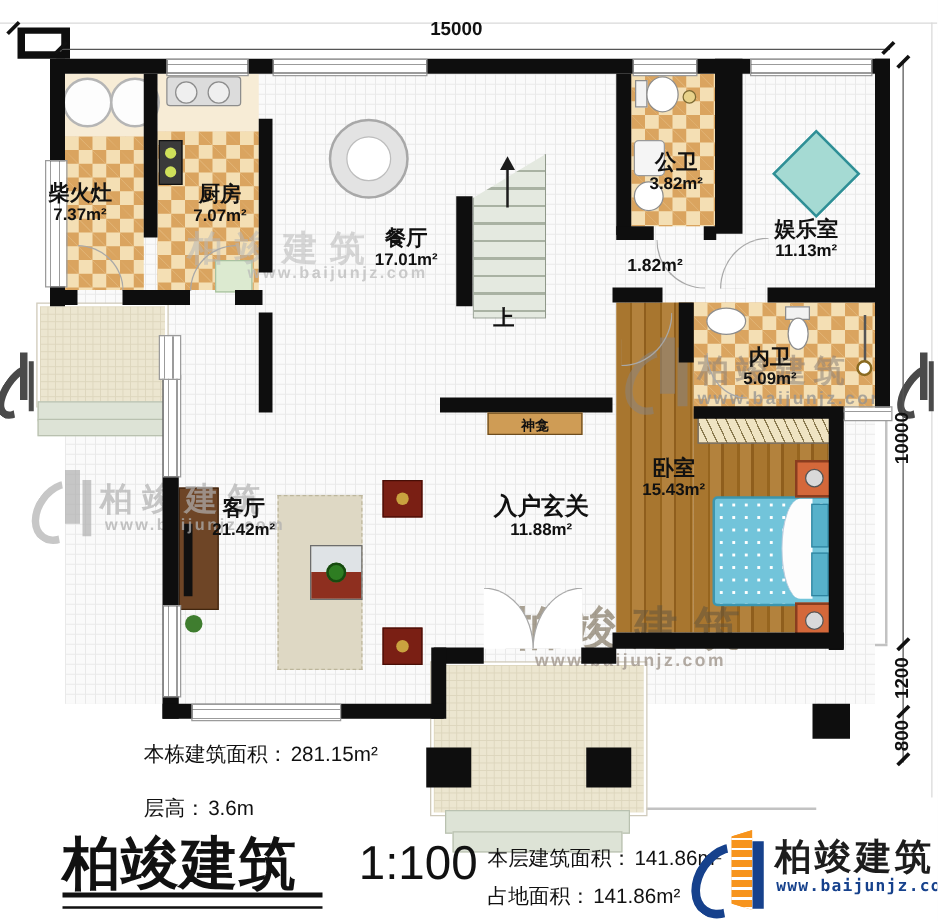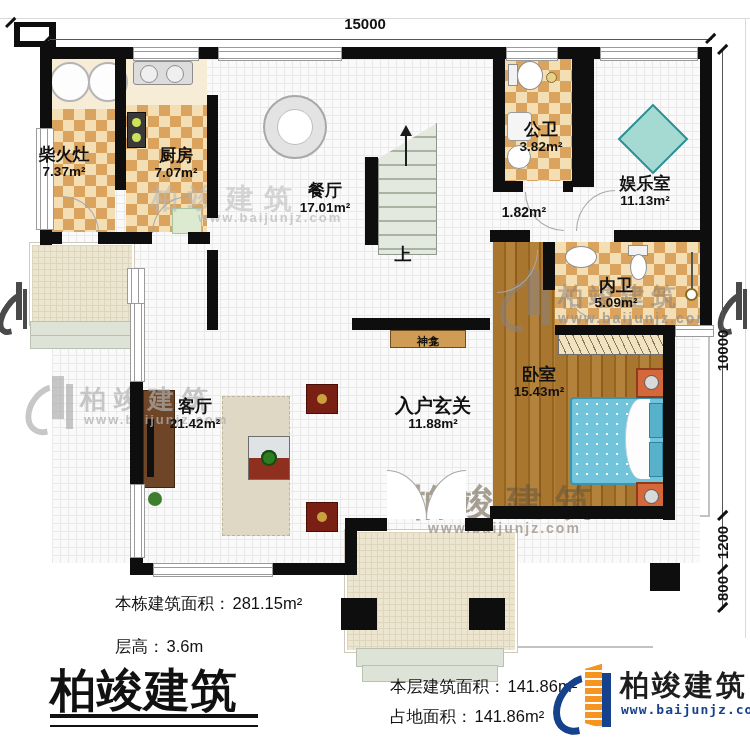--- a/index.html
+++ b/index.html
@@ -323,20 +323,21 @@
 
   <div class="stat-line" style="left:115px;top:593px;">
     <span>本栋建筑面积：</span><span class="v">281.15m²</span>
   </div>
   <div class="stat-line" style="left:115px;top:622px;margin-top:14px;">
     <span>层高：</span><span class="v">3.6m</span>
   </div>
 
   <div class="abs" style="left:50px;top:660px;font-size:46px;font-weight:900;letter-spacing:1px;z-index:70;">柏竣建筑</div>
   <div class="abs" style="left:50px;top:714px;width:208px;height:7px;border-top:4px solid #111;border-bottom:2px solid #111;z-index:70;"></div>
+  <div class="abs" style="left:287px;top:670px;font-size:38px;font-weight:500;letter-spacing:0;z-index:70;">1:100</div>
 
   <div class="stat-line" style="left:390px;top:676px;">
     <span>本层建筑面积：</span><span class="v">141.86m²</span>
   </div>
   <div class="stat-line" style="left:390px;top:706px;">
     <span>占地面积：</span><span class="v">141.86m²</span>
   </div>
 
   <div class="bglyph" style="left:556px;top:664px;width:56px;height:64px;color:#16418c;z-index:70;">
     <div class="g-arc" style="border-width:7px;"></div>

